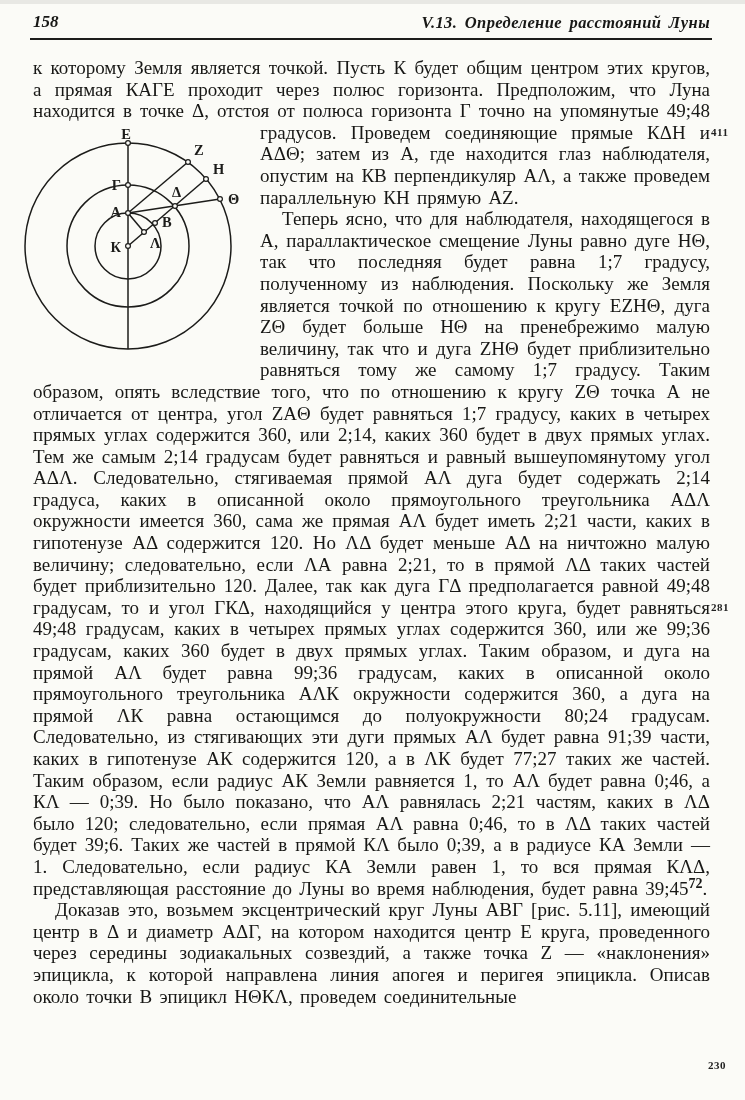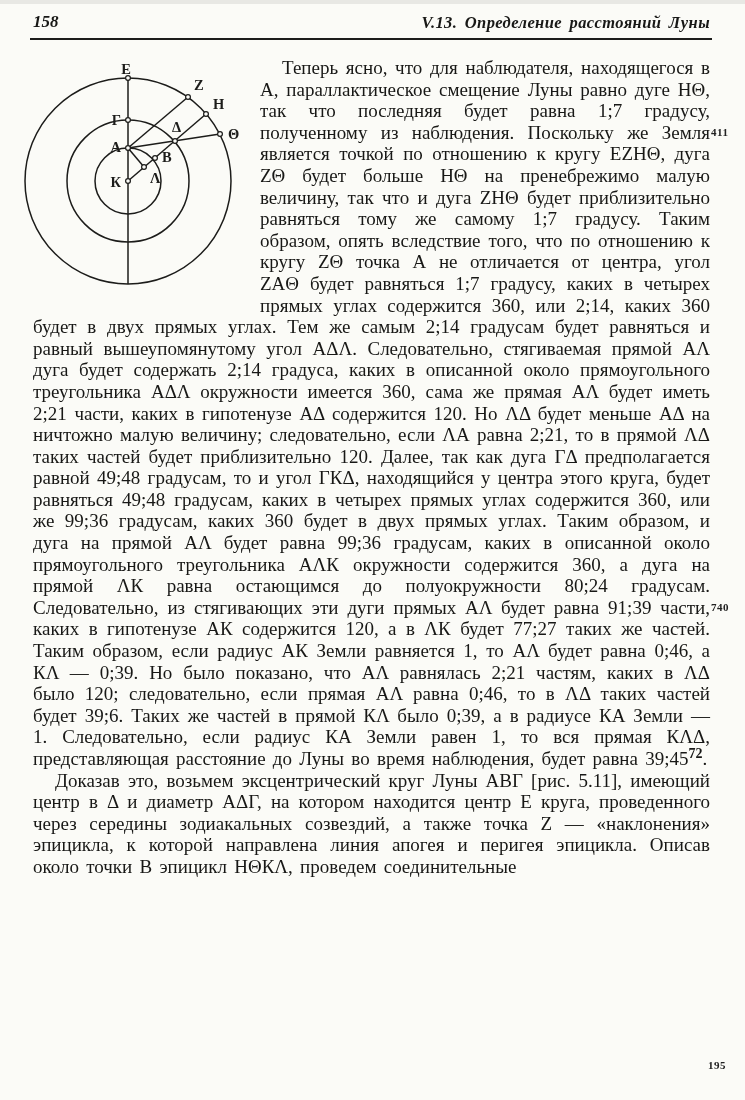--- a/index.html
+++ b/index.html
@@ -71,26 +71,26 @@
 
 <div class="page">
 
   <div class="hdr">
     <span class="pagenum">158</span>
     <span class="runtitle">V.13. Определение расстояний Луны</span>
   </div>
   <div class="hdr-rule"></div>
 
   <span class="marginref mr-411">411</span>
-  <span class="marginref mr-412">740</span>
-  <span class="marginref mr-413">195</span>
+  <span class="marginref mr-412">281</span>
+  <span class="marginref mr-413">230</span>
 
   <div class="text-block">
 
-    <p>
+    <p><span>к которому Земля является точкой. Пусть К будет общим центром этих кругов, а прямая КАГЕ проходит через полюс горизонта. Предположим, что Луна находится в точке Δ, отстоя от полюса горизонта Г точно на</span>
 
       
       <span class="fig" style="display:block;">
         <svg width="226" height="227" viewBox="0 0 226 227" xmlns="http://www.w3.org/2000/svg">
           <g fill="none" stroke="#1c1c1a" stroke-width="1.5">
 
             <circle cx="106" cy="120" r="33"></circle>
             <circle cx="106" cy="120" r="61"></circle>
             <circle cx="106" cy="120" r="103"></circle>
 
@@ -124,20 +124,20 @@
             <text x="99" y="64" text-anchor="end">Г</text>
             <text x="99" y="91" text-anchor="end">А</text>
             <text x="150" y="71">Δ</text>
             <text x="140" y="101">В</text>
             <text x="99" y="126" text-anchor="end">К</text>
             <text x="128" y="122">Λ</text>
           </g>
         </svg>
       </span>
 
-      </p>
+      <span>упомянутые 49;48 градусов. Проведем соединяющие прямые КΔН и АΔΘ; затем из А, где находится глаз наблюдателя, опустим на КВ перпендикуляр АΛ, а также проведем параллельную КН прямую AZ.</span></p>
 
     <p class="indent"><span>Теперь ясно, что для наблюдателя, находящегося в А, параллактическое смещение Луны равно дуге НΘ, так что последняя будет равна 1;7 градусу, полученному из наблюдения. Поскольку же Земля является точкой по отношению к кругу EZHΘ, дуга ZΘ будет больше НΘ на пренебрежимо малую величину, так что и дуга ZHΘ будет приблизительно равняться тому же самому 1;7 градусу. Таким образом, опять вследствие того, что по отношению к кругу ZΘ точка А не отличается от центра, угол ZАΘ будет равняться 1;7 градусу, каких в четырех прямых углах содержится 360, или 2;14, каких 360 будет в двух прямых углах. Тем же самым 2;14 градусам будет равняться и равный вышеупомянутому угол АΔΛ. Следовательно, стягиваемая прямой АΛ дуга будет содержать 2;14 градуса, каких в описанной около прямоугольного треугольника АΔΛ окружности имеется 360, сама же прямая АΛ будет иметь 2;21 части, каких в гипотенузе АΔ содержится 120. Но ΛΔ будет меньше АΔ на ничтожно малую величину; следовательно, если ΛА равна 2;21, то в прямой ΛΔ таких частей будет приблизительно 120. Далее, так как дуга ГΔ предполагается равной 49;48 градусам, то и угол ГКΔ, находящийся у центра этого круга, будет равняться 49;48 градусам, каких в четырех прямых углах содержится 360, или же 99;36 градусам, каких 360 будет в двух прямых углах. Таким образом, и дуга на прямой АΛ будет равна 99;36 градусам, каких в описанной около прямоугольного треугольника АΛК окружности содержится 360, а дуга на прямой ΛК равна остающимся до полуокружности 80;24 градусам. Следовательно, из стягивающих эти дуги прямых АΛ будет равна 91;39 части, каких в гипотенузе АК содержится 120, а в ΛК будет 77;27 таких же частей. Таким образом, если радиус АК Земли равняется 1, то АΛ будет равна 0;46, а КΛ — 0;39. Но было показано, что АΛ равнялась 2;21 частям, каких в ΛΔ было 120; следовательно, если прямая АΛ равна 0;46, то в ΛΔ таких частей будет 39;6. Таких же частей в прямой КΛ было 0;39, а в радиусе КА Земли — 1. Следовательно, если радиус КА Земли равен 1, то вся прямая КΛΔ, представляющая расстояние до Луны во время наблюдения, будет равна 39;45</span><sup class="fnref">72</sup><span>.</span></p>
 
     <p class="indent"><span>Доказав это, возьмем эксцентрический круг Луны АВГ [рис. 5.11], имеющий центр в Δ и диаметр АΔГ, на котором находится центр Е круга, проведенного через середины зодиакальных созвездий, а также точка Z — «наклонения» эпицикла, к которой направлена линия апогея и перигея эпицикла. Описав около точки В эпицикл НΘКΛ, проведем соединительные</span></p>
 
   </div>
 </div>
 
 </body></html>

